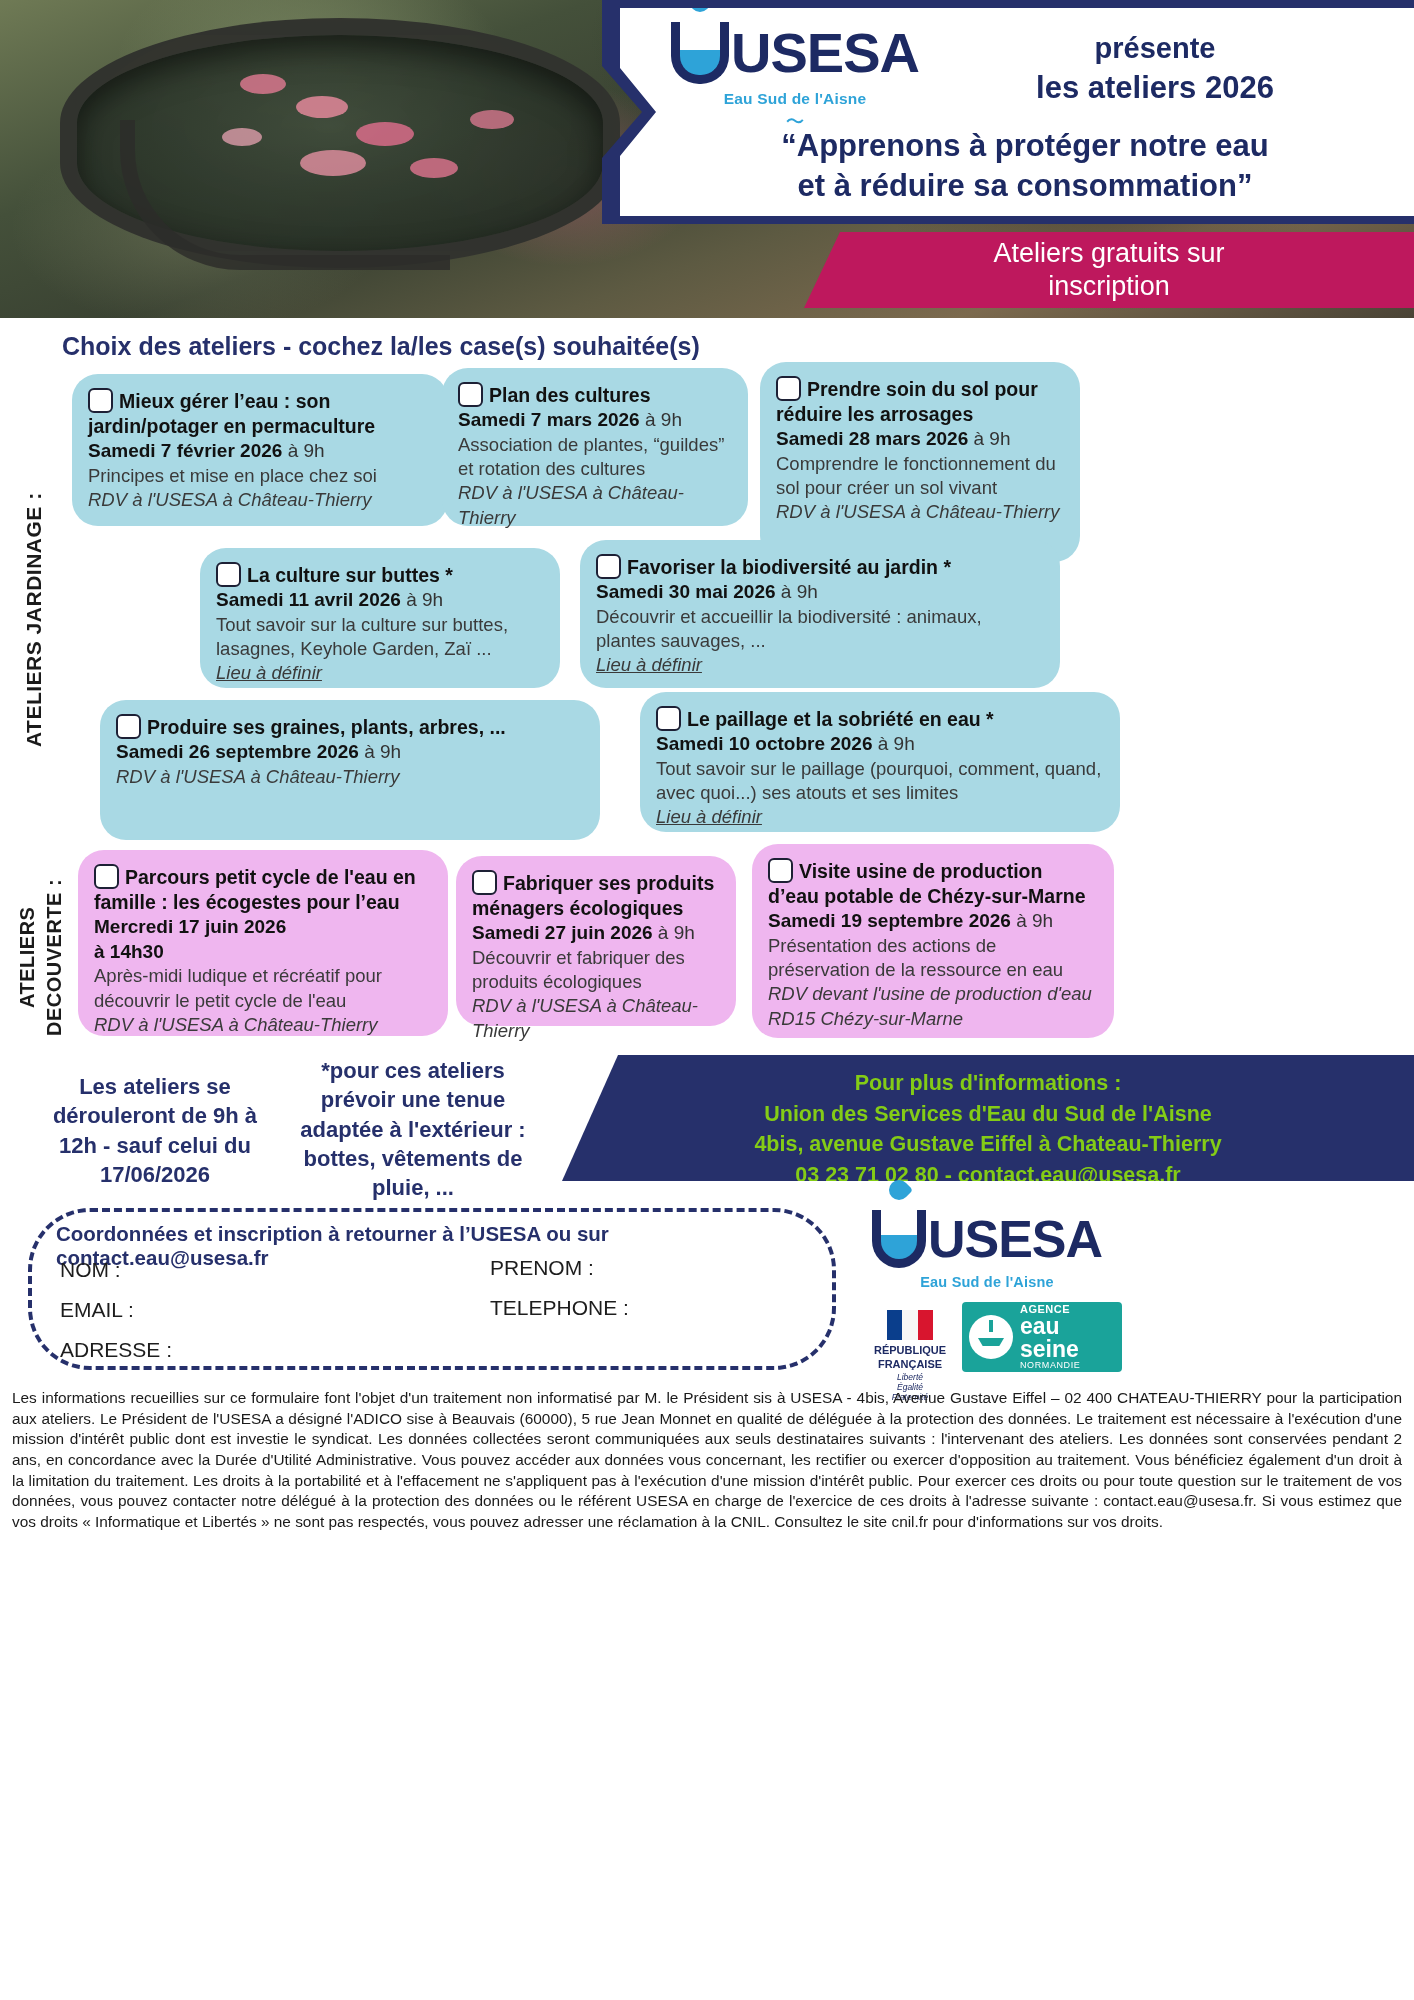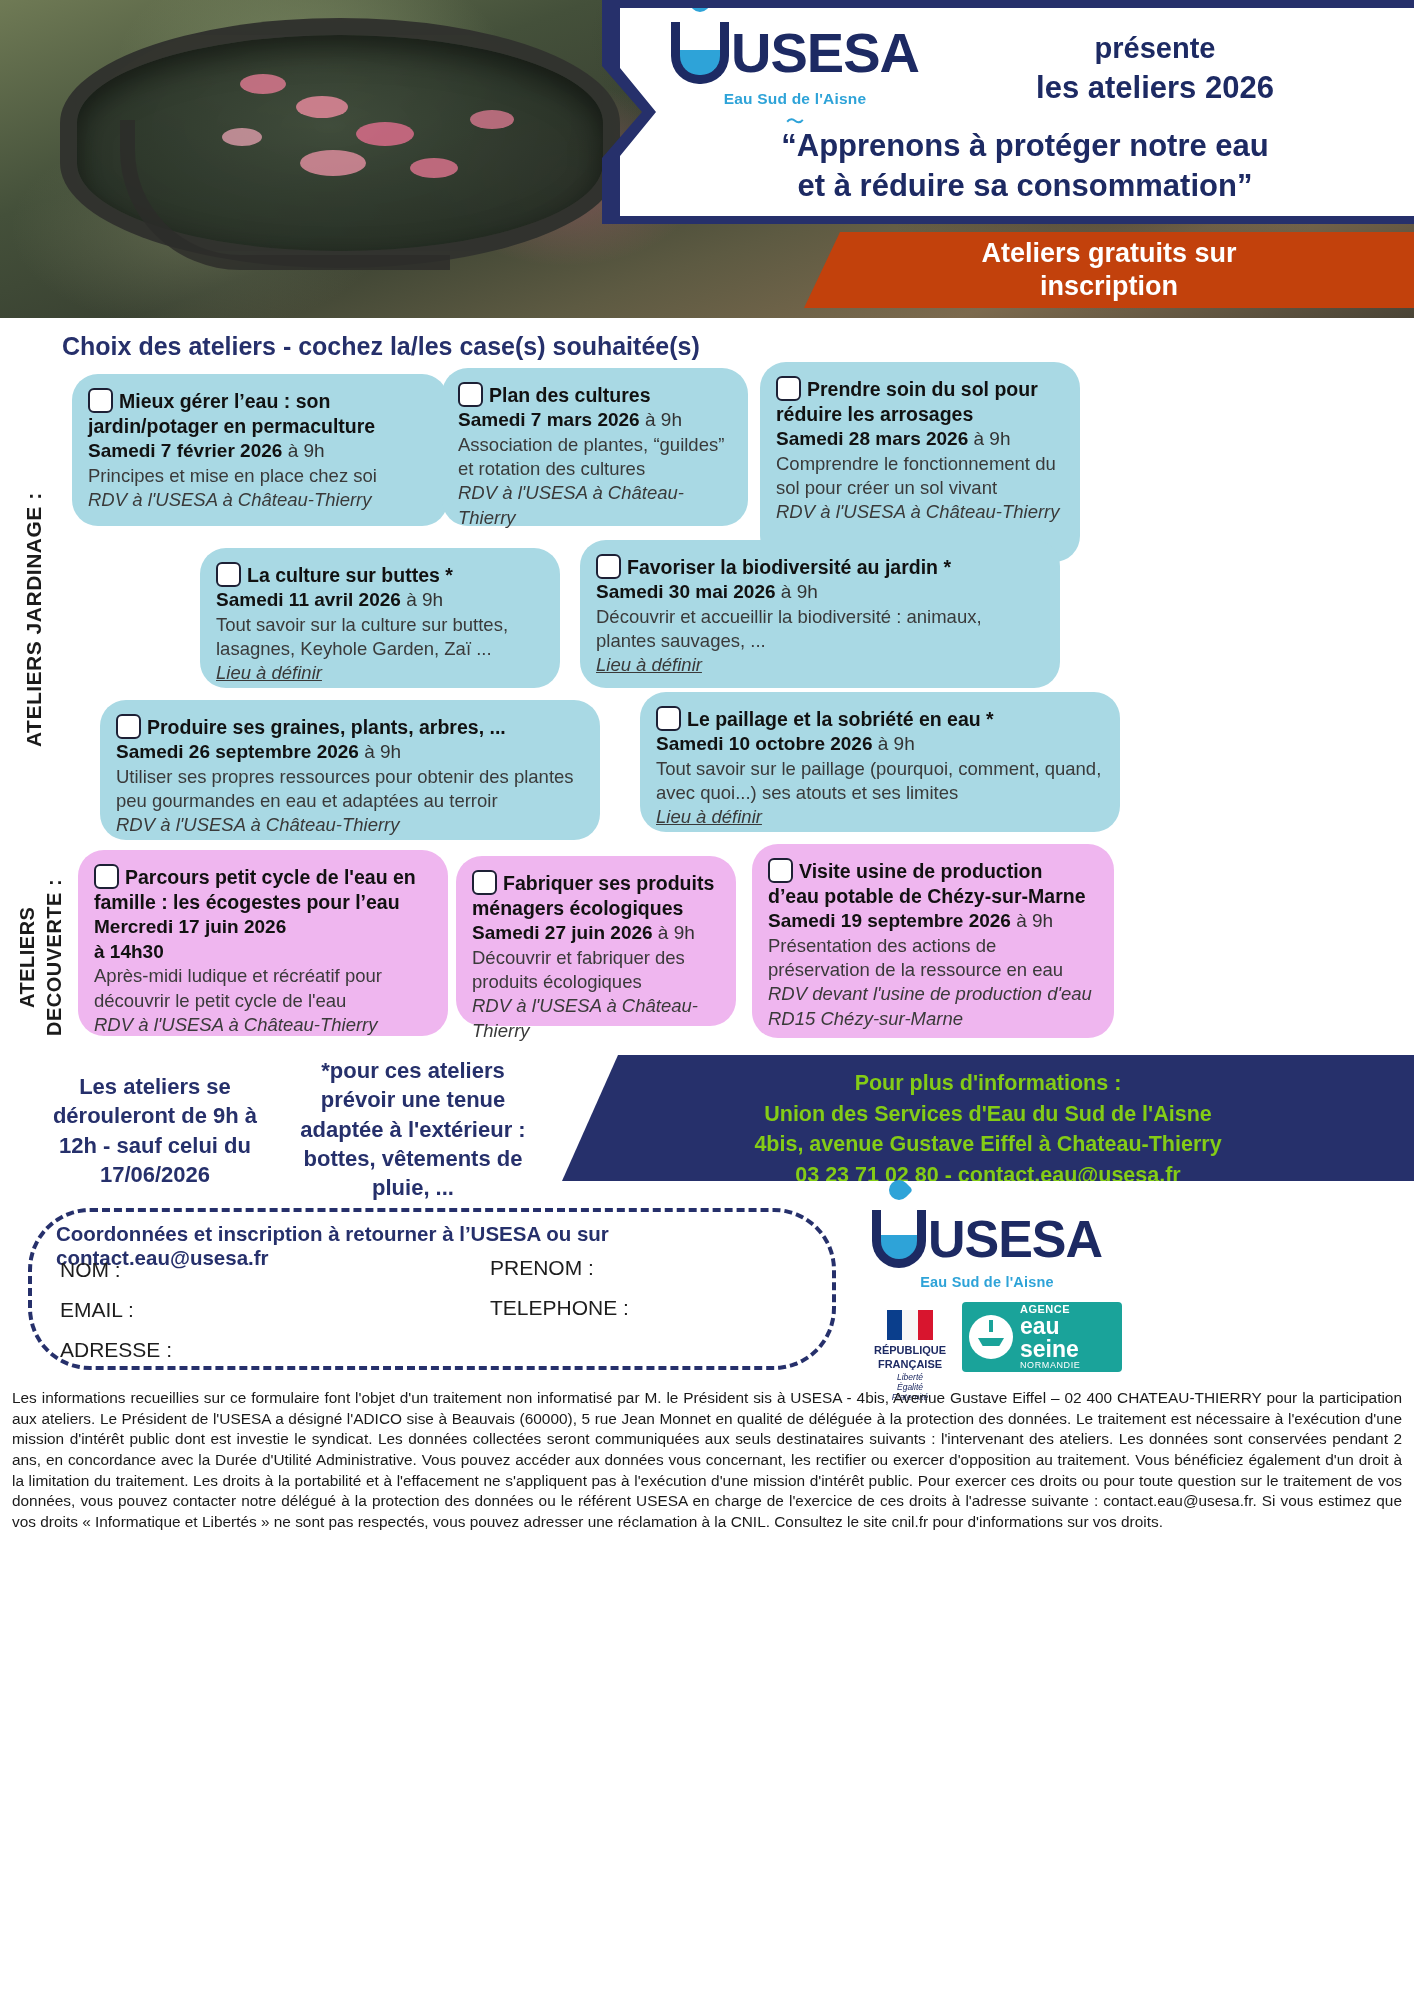--- a/index.html
+++ b/index.html
@@ -73,21 +73,21 @@
   }
   .presente .l1 { font-size: 29px; }
   .presente .l2 { font-size: 31px; }
   .slogan {
     position: absolute; left: 40px; top: 118px; width: 730px;
     text-align: center; color: #1d2a63; font-weight: 700; font-size: 31px; line-height: 1.28;
   }
 
   .gratuit-band {
     position: absolute; right: 0; top: 232px; width: 610px; height: 76px;
-    background: #c2410c; color: #fff; font-weight: 700; font-size: 27px;
+    background: #be185d; color: #fff; font-weight: 400; font-size: 27px;
     display: flex; align-items: center; justify-content: center; text-align: center;
     line-height: 1.22;
     clip-path: polygon(36px 0, 610px 0, 610px 76px, 0 76px);
   }
 
   
   .choix {
     position: absolute; left: 62px; top: 332px;
     font-size: 25px; font-weight: 700; color: #26306b;
   }
@@ -310,21 +310,20 @@
     <div class="c-loc u">Lieu à définir </div>
   </div>
 
   <div class="card blue" id="card-graines">
     <div class="c-title">
       <span class="cb"></span><span>Produire ses graines, plants, arbres, ...</span>
     </div>
     <div class="c-date">
       <span>Samedi 26 septembre 2026</span><span class="t"> à 9h</span>
     </div>
-    <div class="c-desc">Utiliser ses propres ressources pour obtenir des plantes peu gourmandes en eau et adaptées au terroir</div>
     <div class="c-loc">RDV à l'USESA à Château-Thierry</div>
   </div>
 
   <div class="card blue" id="card-paillage">
     <div class="c-title">
       <span class="cb"></span><span>Le paillage et la sobriété en eau *</span>
     </div>
     <div class="c-date">
       <span>Samedi 10 octobre 2026</span><span class="t"> à 9h</span>
     </div>

